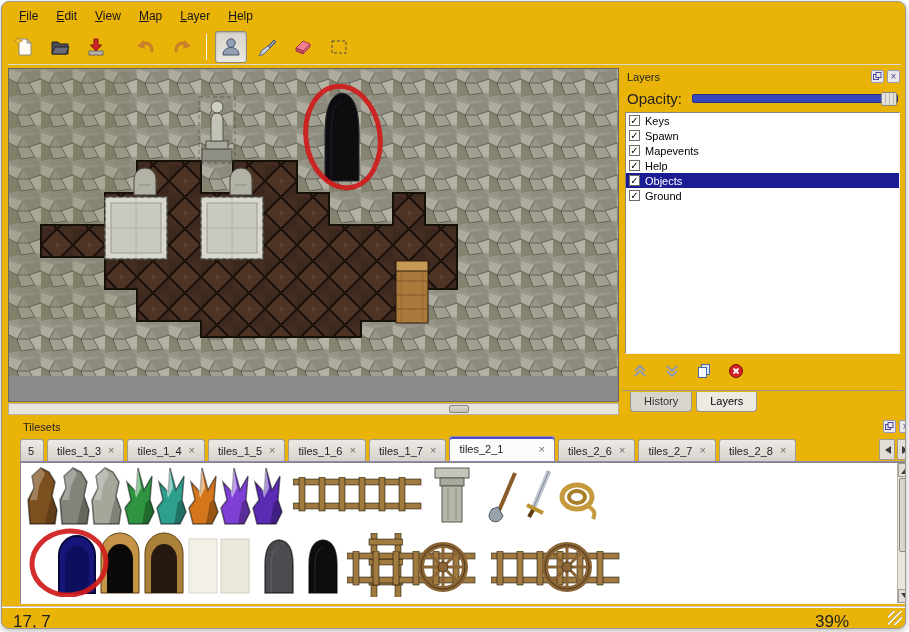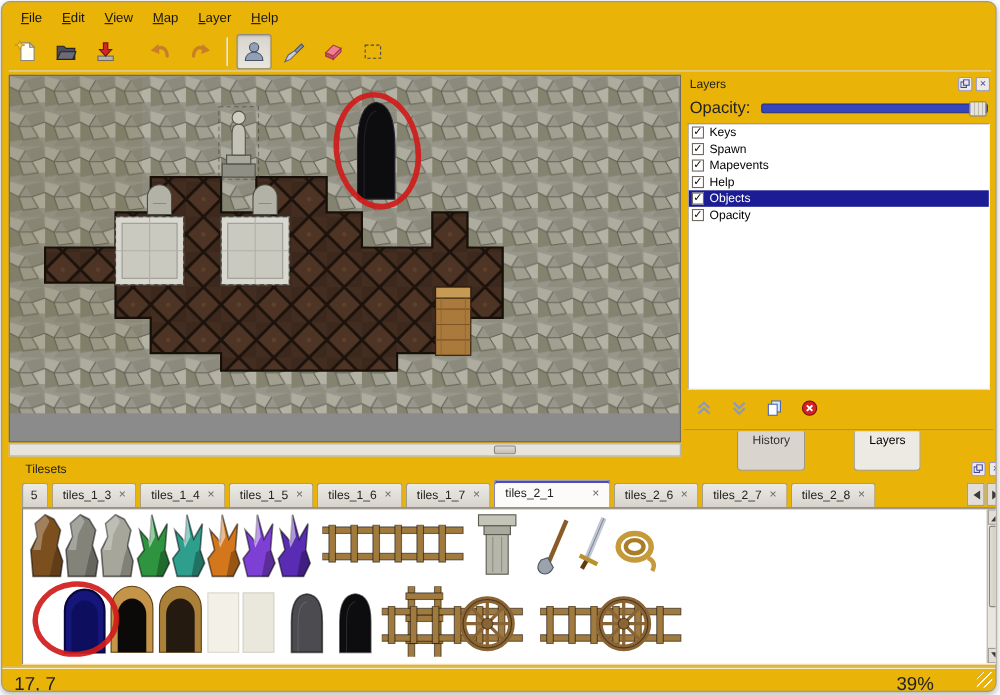--- a/index.html
+++ b/index.html
@@ -50,22 +50,22 @@
     border:1px solid;border-color:#8a867e #f4f2ee #f4f2ee #8a867e;overflow:hidden;}
   .layer-row{height:15px;display:flex;align-items:center;gap:5px;padding-left:3px;font-size:11px;color:#000;}
   .layer-row.selected{background:#1c1c94;color:#fff;}
   .cb{flex:none;width:11px;height:11px;background:#fff;border:1px solid #6f6b61;font-size:10px;
     line-height:9px;text-align:center;color:#000;font-weight:bold;}
   .layer-btns{position:absolute;top:291px;left:8px;height:24px;display:flex;gap:12px;align-items:center;}
   .lbtn{width:20px;height:20px;padding:0;border:none;background:transparent;display:flex;
     align-items:center;justify-content:center;}
   .dock-tabbar{position:absolute;left:0;right:0;bottom:0;height:25px;border-top:1px solid #989288;
     padding-left:8px;}
-  .dock-tab{display:inline-block;padding:3px 13px 20px;font-size:11px;background:#d9d5ce;
-    border:1px solid #989288;border-top:none;border-radius:0 0 4px 4px;margin-right:4px;color:#333;margin-left:40px;}
+  .dock-tab{display:inline-block;padding:3px 13px 4px;font-size:11px;background:#d9d5ce;
+    border:1px solid #989288;border-top:none;border-radius:0 0 4px 4px;margin-right:4px;color:#333;}
   .dock-tab.active{background:#edeae4;color:#000;}
 
   
   #tilesets-panel{position:absolute;left:16px;top:416px;width:897px;height:188px;}
   .ts-tabbar{position:absolute;left:2px;right:2px;top:17px;height:27px;display:flex;
     align-items:flex-end;border-bottom:1px solid #8c88b8;overflow:hidden;}
   .ts-tab{flex:none;display:flex;align-items:center;gap:7px;height:22px;padding:0 9px;font-size:11px;
     background:linear-gradient(#eceae5,#d7d3cc);border:1px solid #a09c94;border-bottom:none;
     border-radius:3px 3px 0 0;margin-right:3px;color:#222;white-space:nowrap;}
   .ts-tab.active{background:#fcfbf9;height:25px;border-color:#8884b4;box-shadow:inset 0 2px 0 #4a4cc0;gap:35px;}
@@ -277,21 +277,21 @@
         <div class="layer-row">
           <span class="cb">✓</span>
           <span class="layer-label">Help</span>
         </div>
         <div class="layer-row selected">
           <span class="cb">✓</span>
           <span class="layer-label">Objects</span>
         </div>
         <div class="layer-row">
           <span class="cb">✓</span>
-          <span class="layer-label">Opacity</span>
+          <span class="layer-label">Ground</span>
         </div>
       </div>
     <div class="layer-btns" id="layer-btns">
         <button class="lbtn">
           <svg width="16" height="16">
             <path d="M3 8l5-5 5 5M3 13l5-5 5 5" fill="none" stroke="#8f9bb4" stroke-width="2"></path>
           </svg>
         </button>
         <button class="lbtn">
           <svg width="16" height="16">

